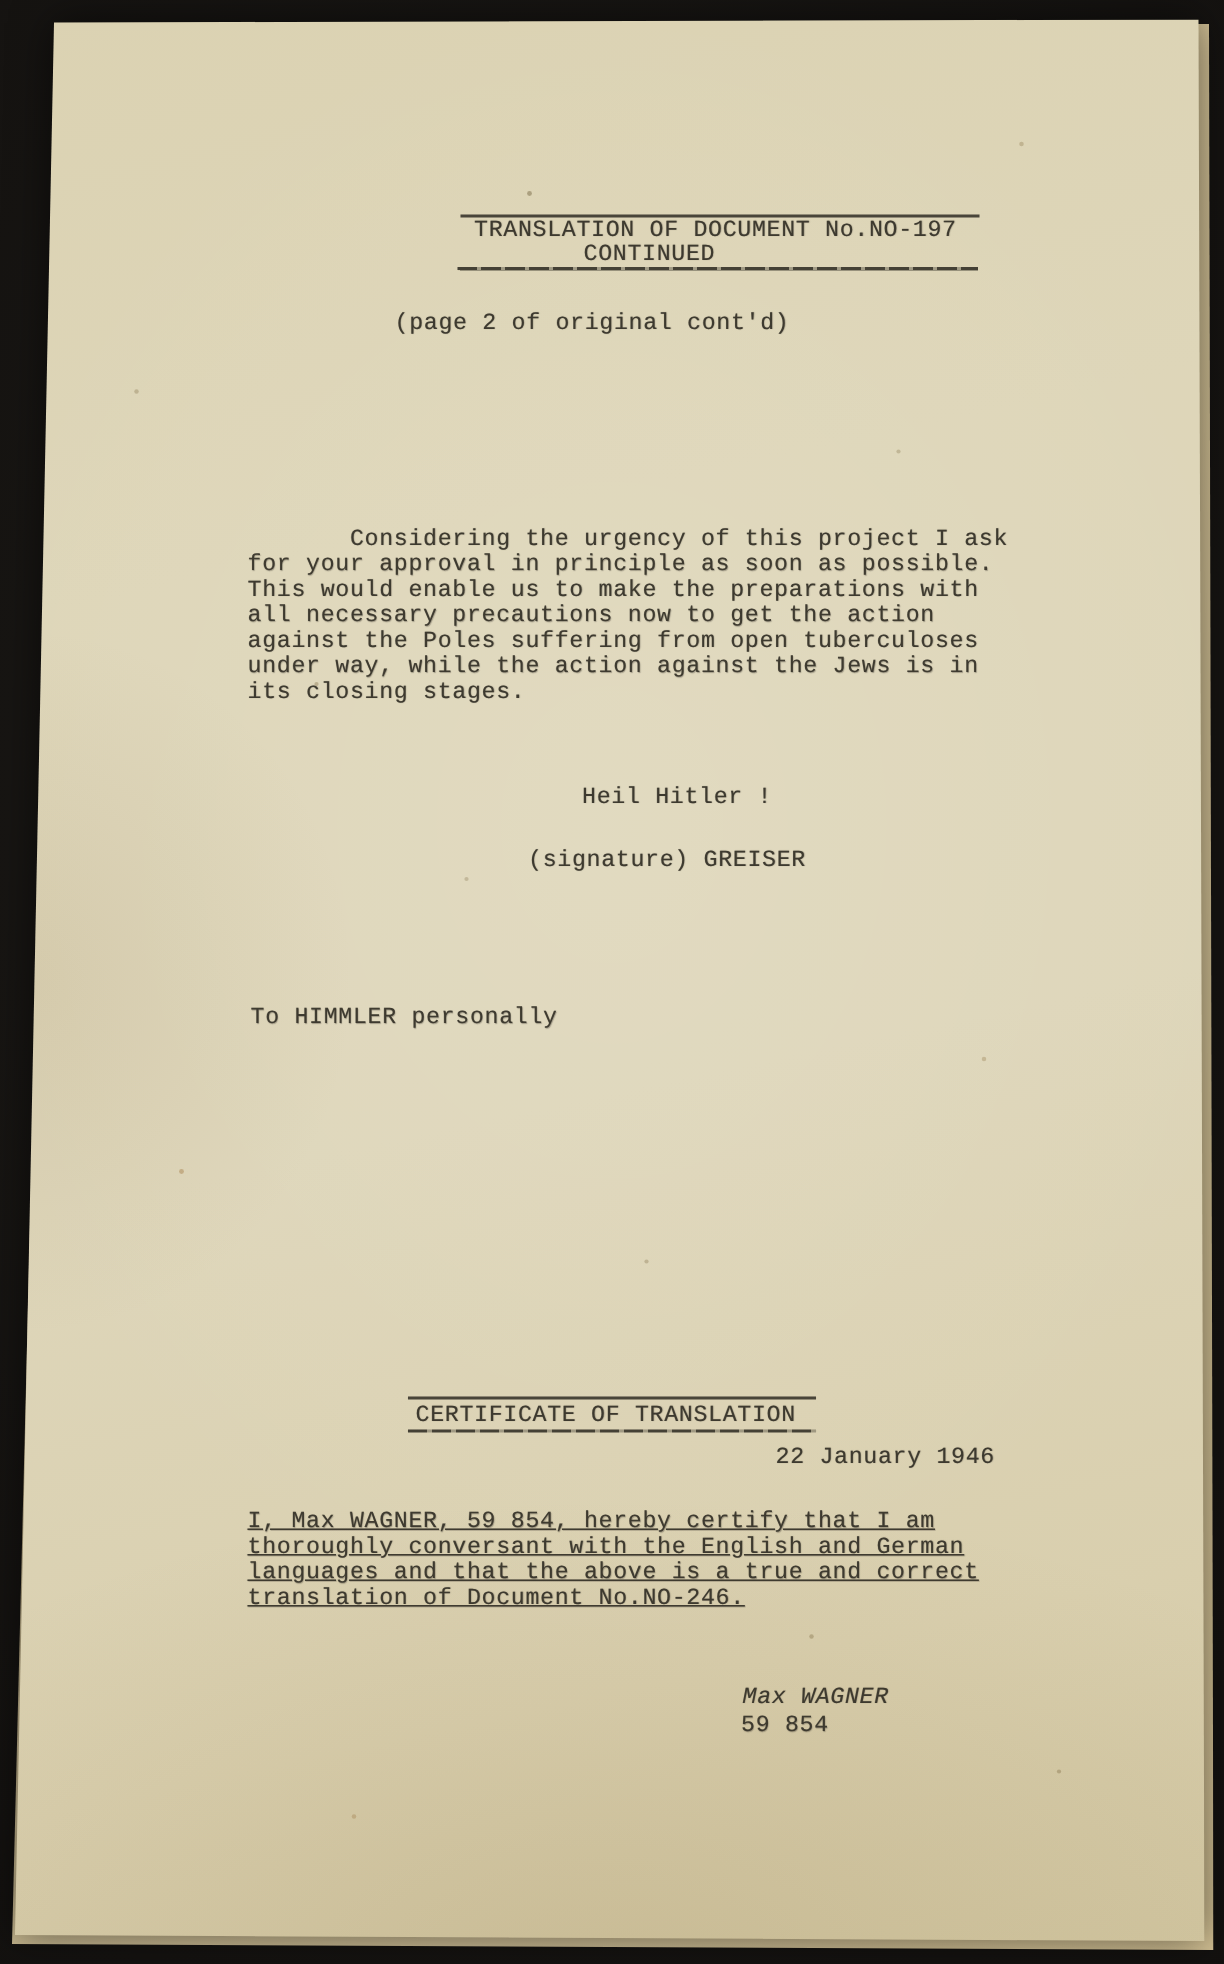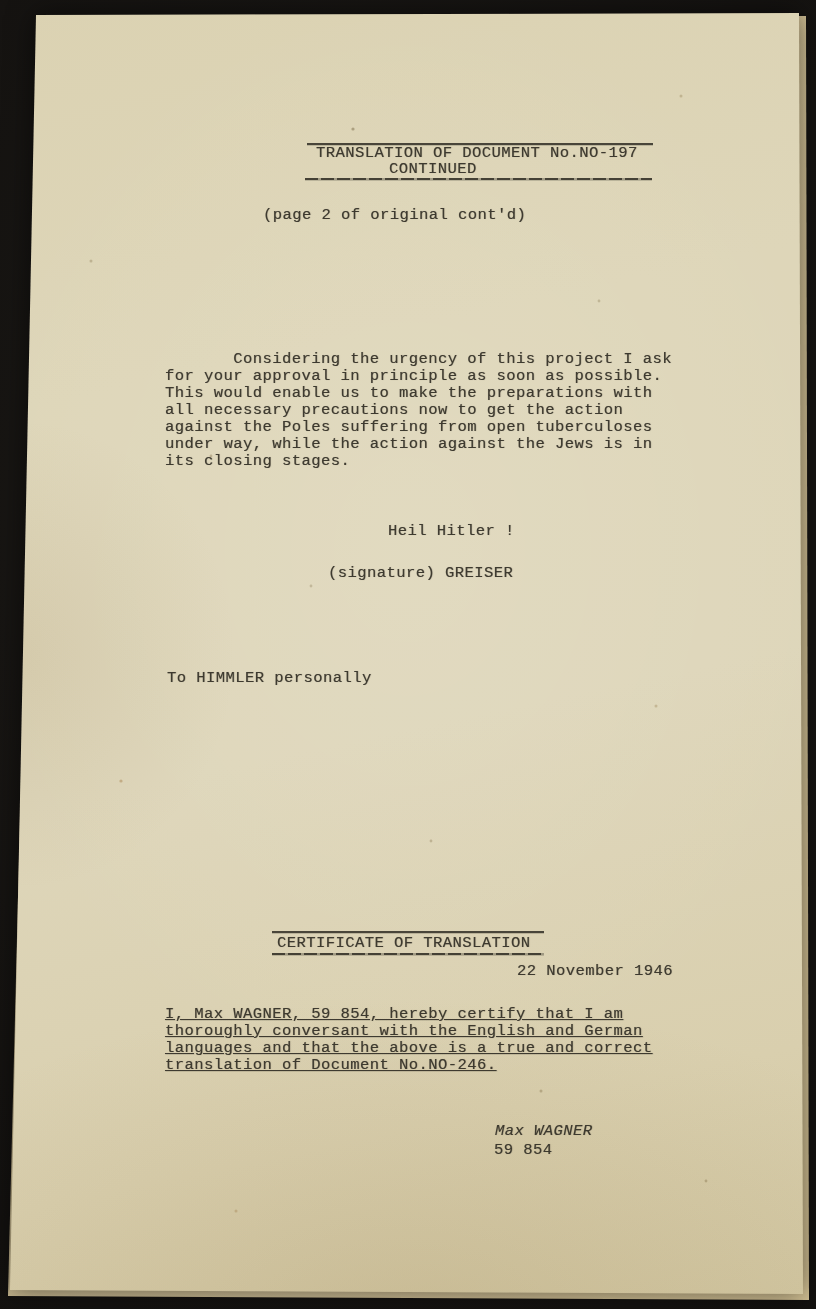--- a/index.html
+++ b/index.html
@@ -100,29 +100,29 @@
 
       <div class="typed" style="left:165px; top:351px;">       Considering the urgency of this project I ask
 for your approval in principle as soon as possible.
 This would enable us to make the preparations with
 all necessary precautions now to get the action
 against the Poles suffering from open tuberculoses
 under way, while the action against the Jews is in
 its closing stages.</div>
 
       <div class="typed" style="left:388px; top:523px;">Heil Hitler !</div>
-      <div class="typed" style="left:328px; top:565px;">(signature) GREISER</div>
+      <div class="typed" style="left:352px; top:565px;">(signature) GREISER</div>
 
       <div class="typed" style="left:167px; top:670px;">To HIMMLER personally</div>
 
       <div class="rule" style="left:272px; top:931px; width:272px;"></div>
       <div class="typed" style="left:277px; top:935px;">CERTIFICATE OF TRANSLATION</div>
       <div class="rule dashy" style="left:272px; top:953px; width:272px;"></div>
 
-      <div class="typed" style="left:517px; top:963px;">22 November 1946</div>
+      <div class="typed" style="left:517px; top:963px;">22 January 1946</div>
 
       <div class="typed" style="left:165px; top:1006px;text-decoration:underline;">I, Max WAGNER, 59 854, hereby certify that I am
 thoroughly conversant with the English and German
 languages and that the above is a true and correct
 translation of Document No.NO-246.</div>
 
       <div class="typed" style="left:495px; top:1123px;font-style:italic;">Max WAGNER</div>
       <div class="typed" style="left:494px; top:1142px;text-align:center;">59 854</div>
 
     </div>

